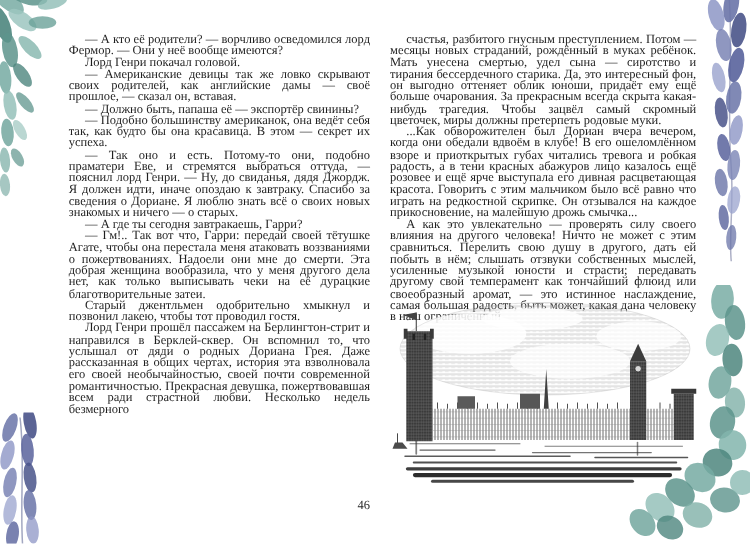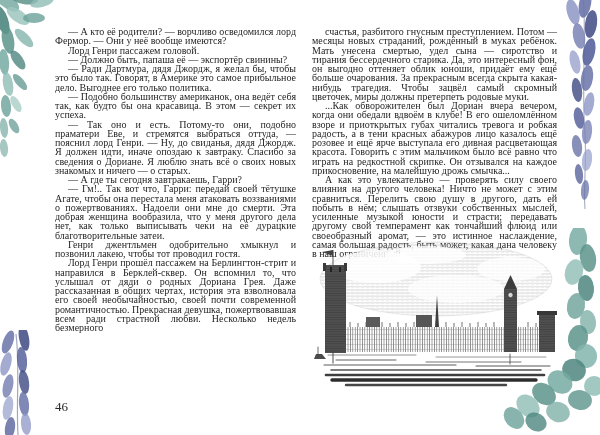--- a/index.html
+++ b/index.html
@@ -14,21 +14,21 @@
     font-size:10px;
     line-height:9.25px;
     text-align:justify;
     text-indent:13px;
     color:#1f1f1f;
   }
   .page-left-text{position:absolute;left:55px;top:27px;width:241px;}
   .page-right-text{position:absolute;left:312px;top:27px;width:245px;}
   .page-number{
     position:absolute;left:55px;top:399px;width:241px;
-    text-align:left;font-size:13px;color:#2a2a2a;
+    text-align:right;font-size:10px;color:#2a2a2a;
   }
   .illustration{position:absolute;left:306px;top:237px;width:254px;height:154px;}
   .decor{position:absolute;pointer-events:none;}
   .decor-tl{left:-6px;top:-8px;}
   .decor-tr{left:545px;top:-6px;}
   .decor-br{left:500px;top:228px;}
   .decor-bl{left:-4px;top:330px;}
 </style>
 </head>
 <body>
@@ -111,28 +111,28 @@
       <ellipse cx="28" cy="52" rx="5" ry="12" transform="rotate(-8 28 52)" fill="#49538a" opacity=".85"></ellipse>
       <ellipse cx="12" cy="78" rx="5" ry="12" transform="rotate(10 12 78)" fill="#9aa3cd" opacity=".75"></ellipse>
       <ellipse cx="28" cy="74" rx="5" ry="12" transform="rotate(-6 28 74)" fill="#6a74a8" opacity=".85"></ellipse>
       <ellipse cx="14" cy="98" rx="5" ry="11" transform="rotate(8 14 98)" fill="#59639c" opacity=".8"></ellipse>
       <ellipse cx="30" cy="94" rx="5" ry="11" transform="rotate(-5 30 94)" fill="#8d96c6" opacity=".75"></ellipse>
     </g>
   </svg>
 
   <div class="text-col page-left-text">
       <p>— А кто её родители? — ворчливо осведомился лорд Фермор. — Они у неё вообще имеются?</p>
-      <p>Лорд Генри пассажем головой.</p>
+      <p>Лорд Генри покачал головой.</p>
+      <p>— Американские девицы так же ловко скрывают своих родителей, как английские дамы — своё прошлое, — сказал он, вставая.</p>
       <p>— Должно быть, папаша её — экспортёр свинины?</p>
-      <p>— Ради Дартмура, дядя Джордж, я желал бы, чтобы это было так. Говорят, в Америке это самое прибыльное дело. Выгоднее его только политика.</p>
       <p>— Подобно большинству американок, она ведёт себя так, как будто бы она красавица. В этом — секрет их успеха.</p>
       <p>— Так оно и есть. Потому-то они, подобно праматери Еве, и стремятся выбраться оттуда, — пояснил лорд Генри. — Ну, до свиданья, дядя Джордж. Я должен идти, иначе опоздаю к завтраку. Спасибо за сведения о Дориане. Я люблю знать всё о своих новых знакомых и ничего — о старых.</p>
       <p>— А где ты сегодня завтракаешь, Гарри?</p>
       <p>— Гм!.. Так вот что, Гарри: передай своей тётушке Агате, чтобы она перестала меня атаковать воззваниями о пожертвованиях. Надоели они мне до смерти. Эта добрая женщина вообразила, что у меня другого дела нет, как только выписывать чеки на её дурацкие благотворительные затеи.</p>
-      <p>Генри джентльмен одобрительно хмыкнул и позвонил лакею, чтобы тот проводил гостя.</p>
+      <p>Старый джентльмен одобрительно хмыкнул и позвонил лакею, чтобы тот проводил гостя.</p>
       <p>Лорд Генри прошёл пассажем на Берлингтон-стрит и направился в Берклей-сквер. Он вспомнил то, что услышал от дяди о родных Дориана Грея. Даже рассказанная в общих чертах, история эта взволновала его своей необычайностью, своей почти современной романтичностью. Прекрасная девушка, пожертвовавшая всем ради страстной любви. Несколько недель безмерного</p>
     </div>
   <div class="page-number">46</div>
 
   <div class="text-col page-right-text">
       <p>счастья, разбитого гнусным преступлением. Потом — месяцы новых страданий, рождённый в муках ребёнок. Мать унесена смертью, удел сына — сиротство и тирания бессердечного старика. Да, это интересный фон, он выгодно оттеняет облик юноши, придаёт ему ещё больше очарования. За прекрасным всегда скрыта какая-нибудь трагедия. Чтобы зацвёл самый скромный цветочек, миры должны претерпеть родовые муки.</p>
       <p>...Как обворожителен был Дориан вчера вечером, когда они обедали вдвоём в клубе! В его ошеломлённом взоре и приоткрытых губах читались тревога и робкая радость, а в тени красных абажуров лицо казалось ещё розовее и ещё ярче выступала его дивная расцветающая красота. Говорить с этим мальчиком было всё равно что играть на редкостной скрипке. Он отзывался на каждое прикосновение, на малейшую дрожь смычка...</p>
       <p>А как это увлекательно — проверять силу своего влияния на другого человека! Ничто не может с этим сравниться. Перелить свою душу в другого, дать ей побыть в нём; слышать отзвуки собственных мыслей, усиленные музыкой юности и страсти; передавать другому свой темперамент как тончайший флюид или своеобразный аромат, — это истинное наслаждение, самая большая радость, быть может, какая дана человеку в наш ограниченный</p>
     </div>
 

